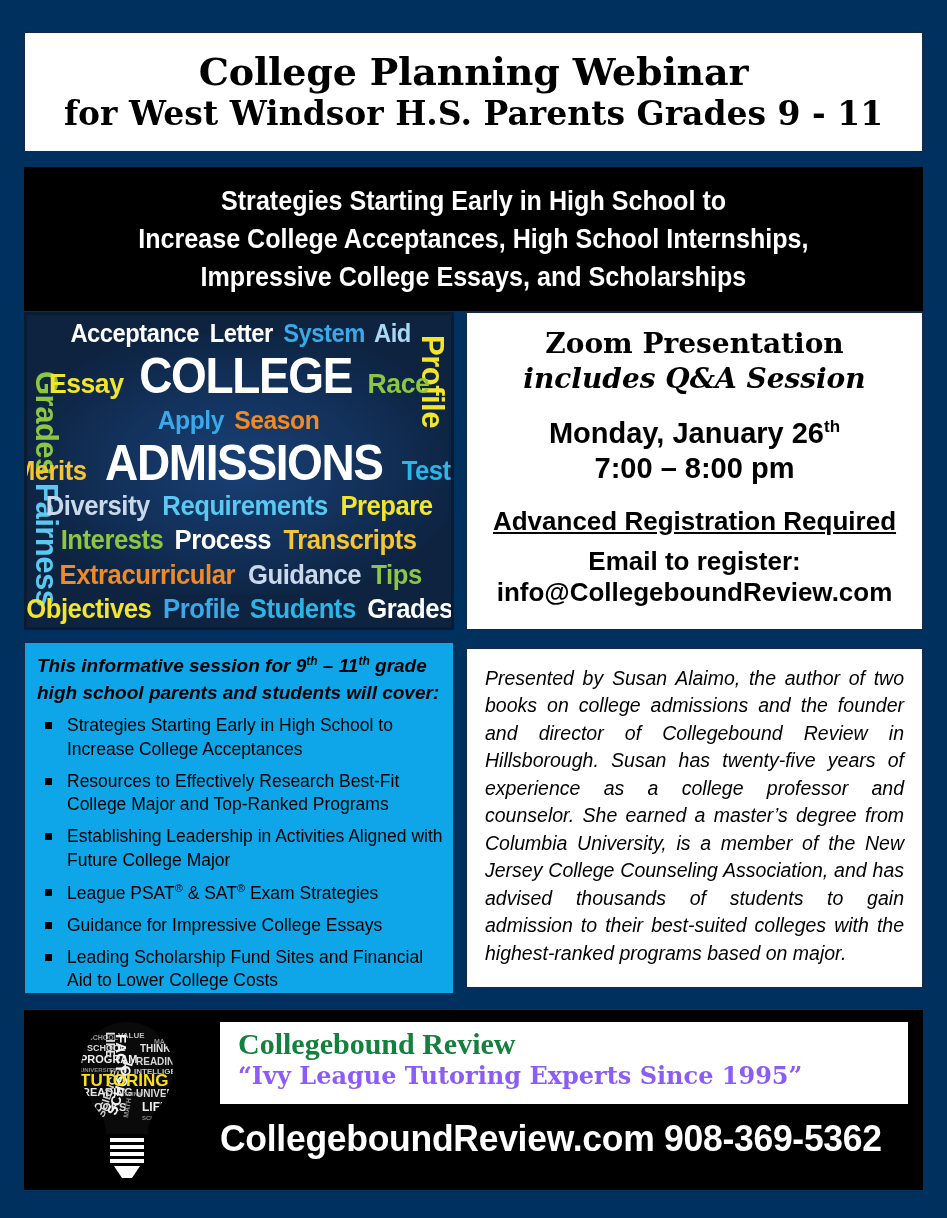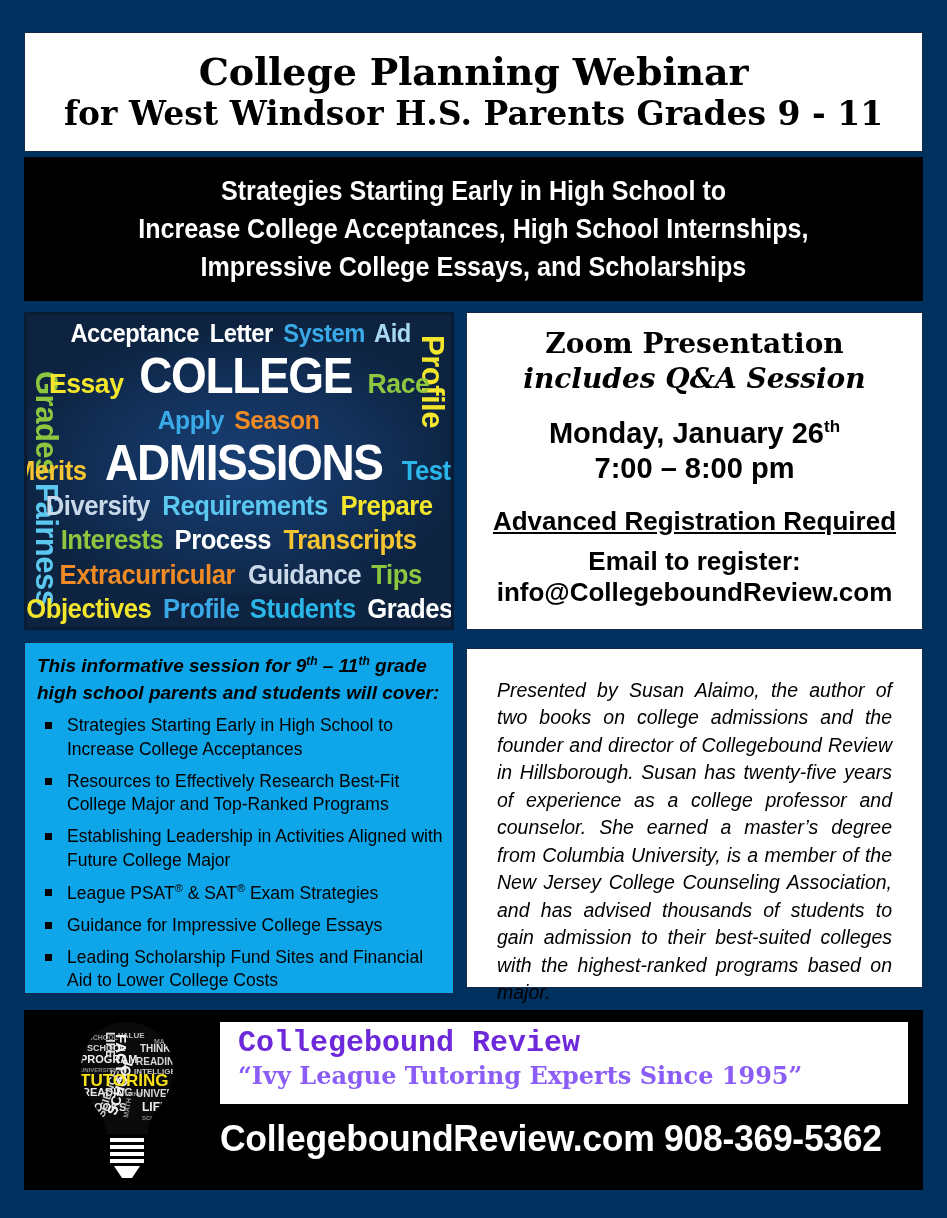--- a/index.html
+++ b/index.html
@@ -53,21 +53,21 @@
     color: #000000;
     line-height: 1.15;
     white-space: nowrap;
     margin-top: 2px;
   }
 
   
   .subtitle-box {
     position: absolute;
     left: 24px;
-    top: 157px;
+    top: 167px;
     width: 899px;
     height: 144px;
     background: #000000;
     box-sizing: border-box;
     display: flex;
     flex-direction: column;
     align-items: center;
     justify-content: center;
   }
   .subtitle-line {
@@ -271,21 +271,21 @@
     border: 1px solid #15294a;
     box-sizing: border-box;
     padding: 12px 14px;
   }
   .bio-text {
     font-style: italic;
     font-size: 19.5px;
     color: #000;
     line-height: 1.41;
     text-align: justify;
-    margin: 16px;
+    margin: 4px;
   }
 
   
   .footer-box {
     position: absolute;
     left: 24px;
     top: 1010px;
     width: 899px;
     height: 180px;
     background: #000000;
@@ -302,24 +302,24 @@
     position: absolute;
     left: 196px;
     top: 12px;
     width: 688px;
     height: 82px;
     background: #ffffff;
     box-sizing: border-box;
     padding: 4px 0 0 18px;
   }
   .brand-name {
-    font-family: Liberation Mono, monospace;
+    font-family: Liberation Serif, serif;
     font-weight: bold;
     font-size: 30px;
-    color: #6d28d9;
+    color: #15803d;
     line-height: 1.18;
   }
   .brand-tag {
     font-family: "DejaVu Serif", serif;
     font-weight: bold;
     font-size: 24px;
     color: #8b5cf6;
     line-height: 1.2;
     margin-top: 1px;
   }

